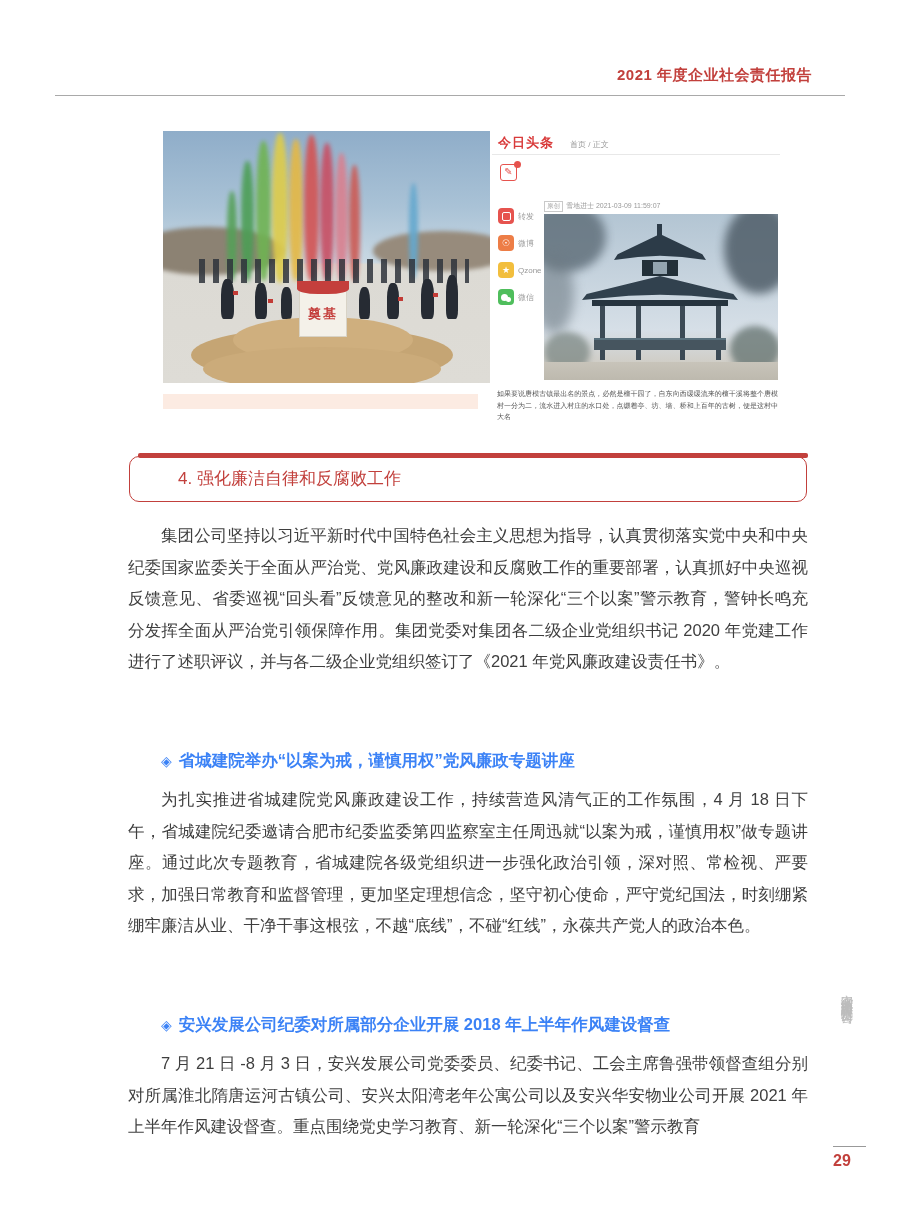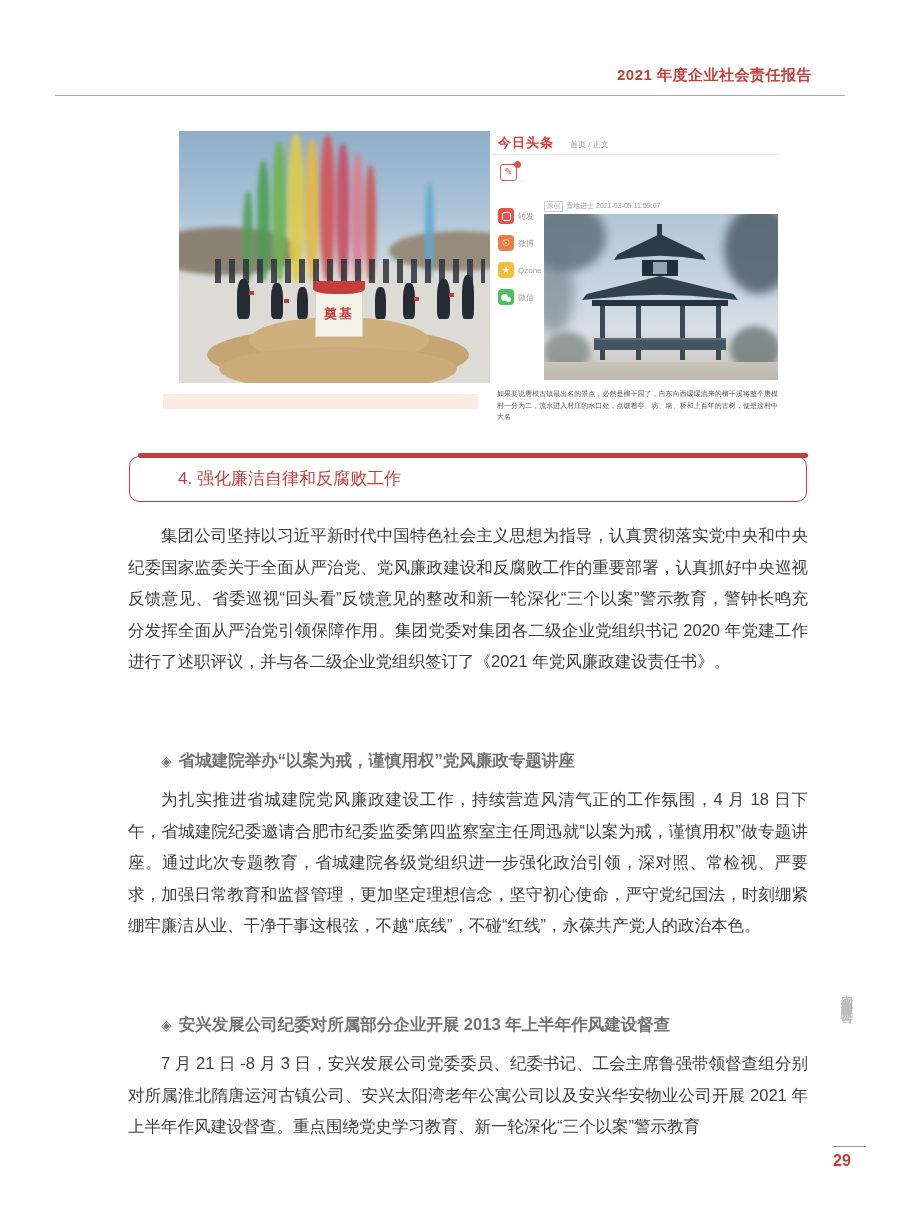--- a/index.html
+++ b/index.html
@@ -4,21 +4,21 @@
 <style>
   html,body{margin:0;padding:0;background:#fff;}
   .page{position:relative;width:900px;height:1222px;background:#fff;overflow:hidden;
         font-family:"Liberation Sans","DejaVu Sans",sans-serif;}
   
   .hdr-title{position:absolute;top:66px;right:88px;font-size:15px;font-weight:bold;
              color:#C2403C;letter-spacing:.5px;}
   .hdr-line{position:absolute;top:95px;left:55px;right:55px;height:1px;background:#A9A9A9;}
   
   .photo-left{position:absolute;left:163px;top:131px;width:336px;height:252px;overflow:hidden;
-              background:linear-gradient(180deg,#8FADC9 0%,#A9C2D6 30%,#C9D8E3 52%,#DCDAD4 53%,#DEDCD6 100%);margin-left:16px;}
+              background:linear-gradient(180deg,#8FADC9 0%,#A9C2D6 30%,#C9D8E3 52%,#DCDAD4 53%,#DEDCD6 100%);}
   .hill{position:absolute;border-radius:50%;filter:blur(2px);}
   .hill.l{left:-30px;top:96px;width:150px;height:48px;background:#8C8273;}
   .hill.r{left:210px;top:100px;width:140px;height:40px;background:#978B7C;}
   .streak{position:absolute;border-radius:45%;filter:blur(2px);opacity:.9;}
   .crowd{position:absolute;left:36px;top:128px;right:30px;height:24px;opacity:.85;
          background:repeating-linear-gradient(90deg,#2E333B 0 6px,transparent 6px 14px);}
   .figure{position:absolute;background:#262B33;border-radius:40% 40% 20% 20%;}
   .flag{position:absolute;width:5px;height:4px;background:#C23B36;}
   .mound{position:absolute;border-radius:50%;}
   .sign{position:absolute;left:136px;top:158px;width:46px;height:46px;background:#F4F1E9;
@@ -58,21 +58,21 @@
   
   .section-box{position:absolute;left:129px;top:456px;width:676px;height:44px;
                border:1.5px solid #C2403C;border-radius:10px;}
   .section-bar{position:absolute;left:8px;top:-4px;right:-2px;height:5px;background:#C2403C;border-radius:2px;}
   .section-title{padding-left:48px;line-height:44px;font-size:17px;font-weight:normal;color:#C2403C;}
   
   .body{position:absolute;left:128px;width:680px;margin:0;font-size:16.5px;line-height:31.5px;
         color:#3E3E3E;text-align:justify;text-indent:2em;}
   .p1{top:520px;} .p2{top:784px;} .p3{top:1048px;}
   .subhead{position:absolute;left:128px;width:680px;padding-left:33px;box-sizing:border-box;
-           font-size:16.5px;font-weight:bold;color:#737373;}
+           font-size:16.5px;font-weight:bold;color:#3b82f6;}
   .h1pos{top:750px;} .h2pos{top:1014px;}
   .bullet{margin-right:7px;font-size:14px;}
   
   .side-company{position:absolute;left:838px;top:984px;height:160px;writing-mode:vertical-rl;
                 text-orientation:upright;font-size:12.5px;letter-spacing:1.5px;color:#BCBCBC;}
   .side-line{position:absolute;left:833px;top:1146px;width:33px;height:1px;background:#999;}
   .side-page{position:absolute;left:833px;top:1152px;font-size:16px;font-weight:bold;color:#C2403C;text-align:center;}
 </style>
 </head>
 <body>
@@ -176,21 +176,21 @@
 
   <p class="body p1">集团公司坚持以习近平新时代中国特色社会主义思想为指导，认真贯彻落实党中央和中央纪委国家监委关于全面从严治党、党风廉政建设和反腐败工作的重要部署，认真抓好中央巡视反馈意见、省委巡视“回头看”反馈意见的整改和新一轮深化“三个以案”警示教育，警钟长鸣充分发挥全面从严治党引领保障作用。集团党委对集团各二级企业党组织书记 2020 年党建工作进行了述职评议，并与各二级企业党组织签订了《2021 年党风廉政建设责任书》。</p>
 
   <div class="subhead h1pos">
     <span class="bullet">◈</span><span>省城建院举办“以案为戒，谨慎用权”党风廉政专题讲座</span>
   </div>
 
   <p class="body p2">为扎实推进省城建院党风廉政建设工作，持续营造风清气正的工作氛围，4 月 18 日下午，省城建院纪委邀请合肥市纪委监委第四监察室主任周迅就“以案为戒，谨慎用权”做专题讲座。通过此次专题教育，省城建院各级党组织进一步强化政治引领，深对照、常检视、严要求，加强日常教育和监督管理，更加坚定理想信念，坚守初心使命，严守党纪国法，时刻绷紧绷牢廉洁从业、干净干事这根弦，不越“底线”，不碰“红线”，永葆共产党人的政治本色。</p>
 
   <div class="subhead h2pos">
-    <span class="bullet">◈</span><span>安兴发展公司纪委对所属部分企业开展 2013 年上半年作风建设督查</span>
+    <span class="bullet">◈</span><span>安兴发展公司纪委对所属部分企业开展 2018 年上半年作风建设督查</span>
   </div>
 
   <p class="body p3">7 月 21 日 -8 月 3 日，安兴发展公司党委委员、纪委书记、工会主席鲁强带领督查组分别对所属淮北隋唐运河古镇公司、安兴太阳湾老年公寓公司以及安兴华安物业公司开展 2021 年上半年作风建设督查。重点围绕党史学习教育、新一轮深化“三个以案”警示教育</p>
 
   <div class="side-company">安徽省旅游集团有限责任公司</div>
   <div class="side-line"></div>
   <div class="side-page">29</div>
 
 </div>
 

